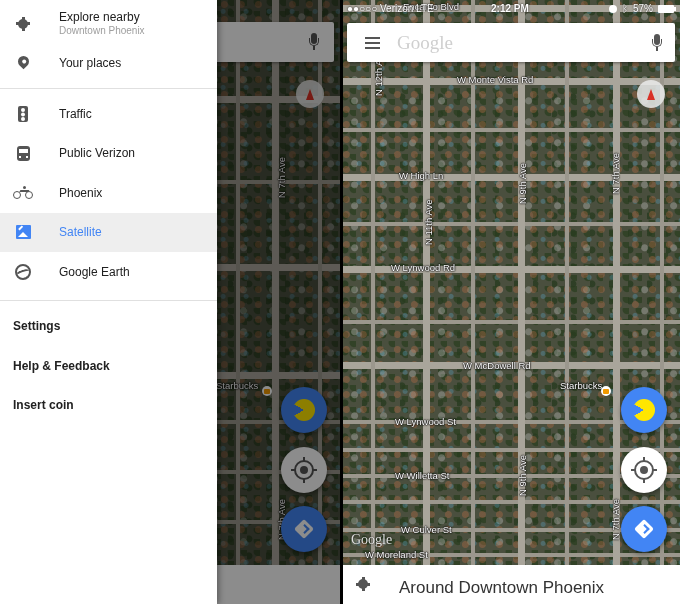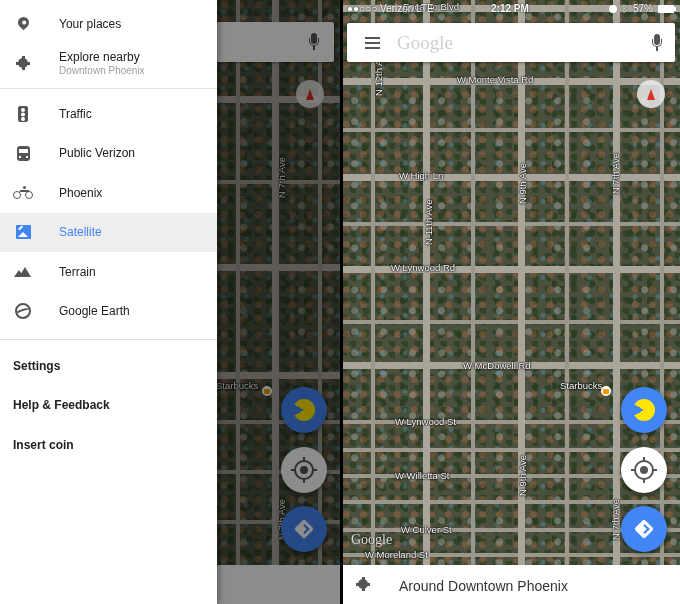--- a/index.html
+++ b/index.html
@@ -128,21 +128,21 @@
 
   #right-searchbar { position: absolute; left: 4px; top: 23px; width: 328px; height: 39px; background: #fff; border-radius: 2px; box-shadow: 0 1px 3px rgba(0,0,0,0.45); }
   .hamburger { position: absolute; left: 18px; top: 14px; width: 15px; height: 11px; cursor: pointer; }
   .hamburger i { position: absolute; left: 0; width: 15px; height: 2px; background: #555; }
   .hamburger i:nth-child(1) { top: 0; } .hamburger i:nth-child(2) { top: 5px; } .hamburger i:nth-child(3) { top: 10px; }
   .search-input { position: absolute; left: 50px; top: 7px; width: 230px; height: 26px; border: none; outline: none; background: transparent; font-family: "Liberation Serif", serif; font-size: 19px; color: #c8c8c8; }
   .search-input::placeholder { color: #cfcfcf; }
 
   #right-bottom-bar { position: absolute; left: 0; top: 565px; width: 337px; height: 39px; background: #fff; }
   #right-bottom-bar .explore { position: absolute; left: 13px; top: 12px; }
-  #right-bottom-bar .txt { position: absolute; left: 56px; top: 13px; font-size: 14px; color: #333; }
+  #right-bottom-bar .txt { position: absolute; left: 56px; top: 13px; font-size: 17px; color: #333; }
 
   .google-wm { position: absolute; font-family: "Liberation Serif", serif; font-size: 14px; color: rgba(255,255,255,0.85); text-shadow: 0 0 2px #000; }
 </style>
 </head>
 <body>
 
 <div id="left-phone">
   <div id="left-map" class="map">
     <div class="road h" style="top:96px"></div>
     <div class="road h" style="top:264px"></div>
@@ -182,32 +182,32 @@
     </div>
   <div class="fab blue" style="left:281px;top:506px">
       <span class="dir"></span>
     </div>
   <div id="left-bottom-bar"></div>
   <div class="left-scrim"></div>
 
   <nav id="drawer">
 
     <div class="drawer-section" style="padding:4px 0 5px">
-      <div class="d-item">
-        <span class="ico">
-            <span class="pin"></span>
-          </span>
-        <span class="lbl">Your places</span>
-      </div>
       <div class="d-item two-line">
         <span class="ico">
             <span class="explore"></span>
           </span>
         <span class="lbl">Explore nearby</span>
         <span class="sub">Downtown Phoenix</span>
+      </div>
+      <div class="d-item">
+        <span class="ico">
+            <span class="pin"></span>
+          </span>
+        <span class="lbl">Your places</span>
       </div>
     </div>
 
     <div class="drawer-section" style="padding:5px 0 8px">
       <div class="d-item">
         <span class="ico">
             <span class="traffic"></span>
           </span>
         <span class="lbl">Traffic</span>
       </div>
@@ -226,26 +226,20 @@
               <s></s>
             </span>
           </span>
         <span class="lbl">Phoenix</span>
       </div>
       <div class="d-item active">
         <span class="ico">
             <span class="satellite"></span>
           </span>
         <span class="lbl">Satellite</span>
-      </div>
-      <div class="d-item">
-        <span class="ico">
-            <span class="terrain"></span>
-          </span>
-        <span class="lbl">Terrain</span>
       </div>
       <div class="d-item">
         <span class="ico">
             <span class="earth"></span>
           </span>
         <span class="lbl">Google Earth</span>
       </div>
     </div>
 
     <div style="padding-top:6px">

